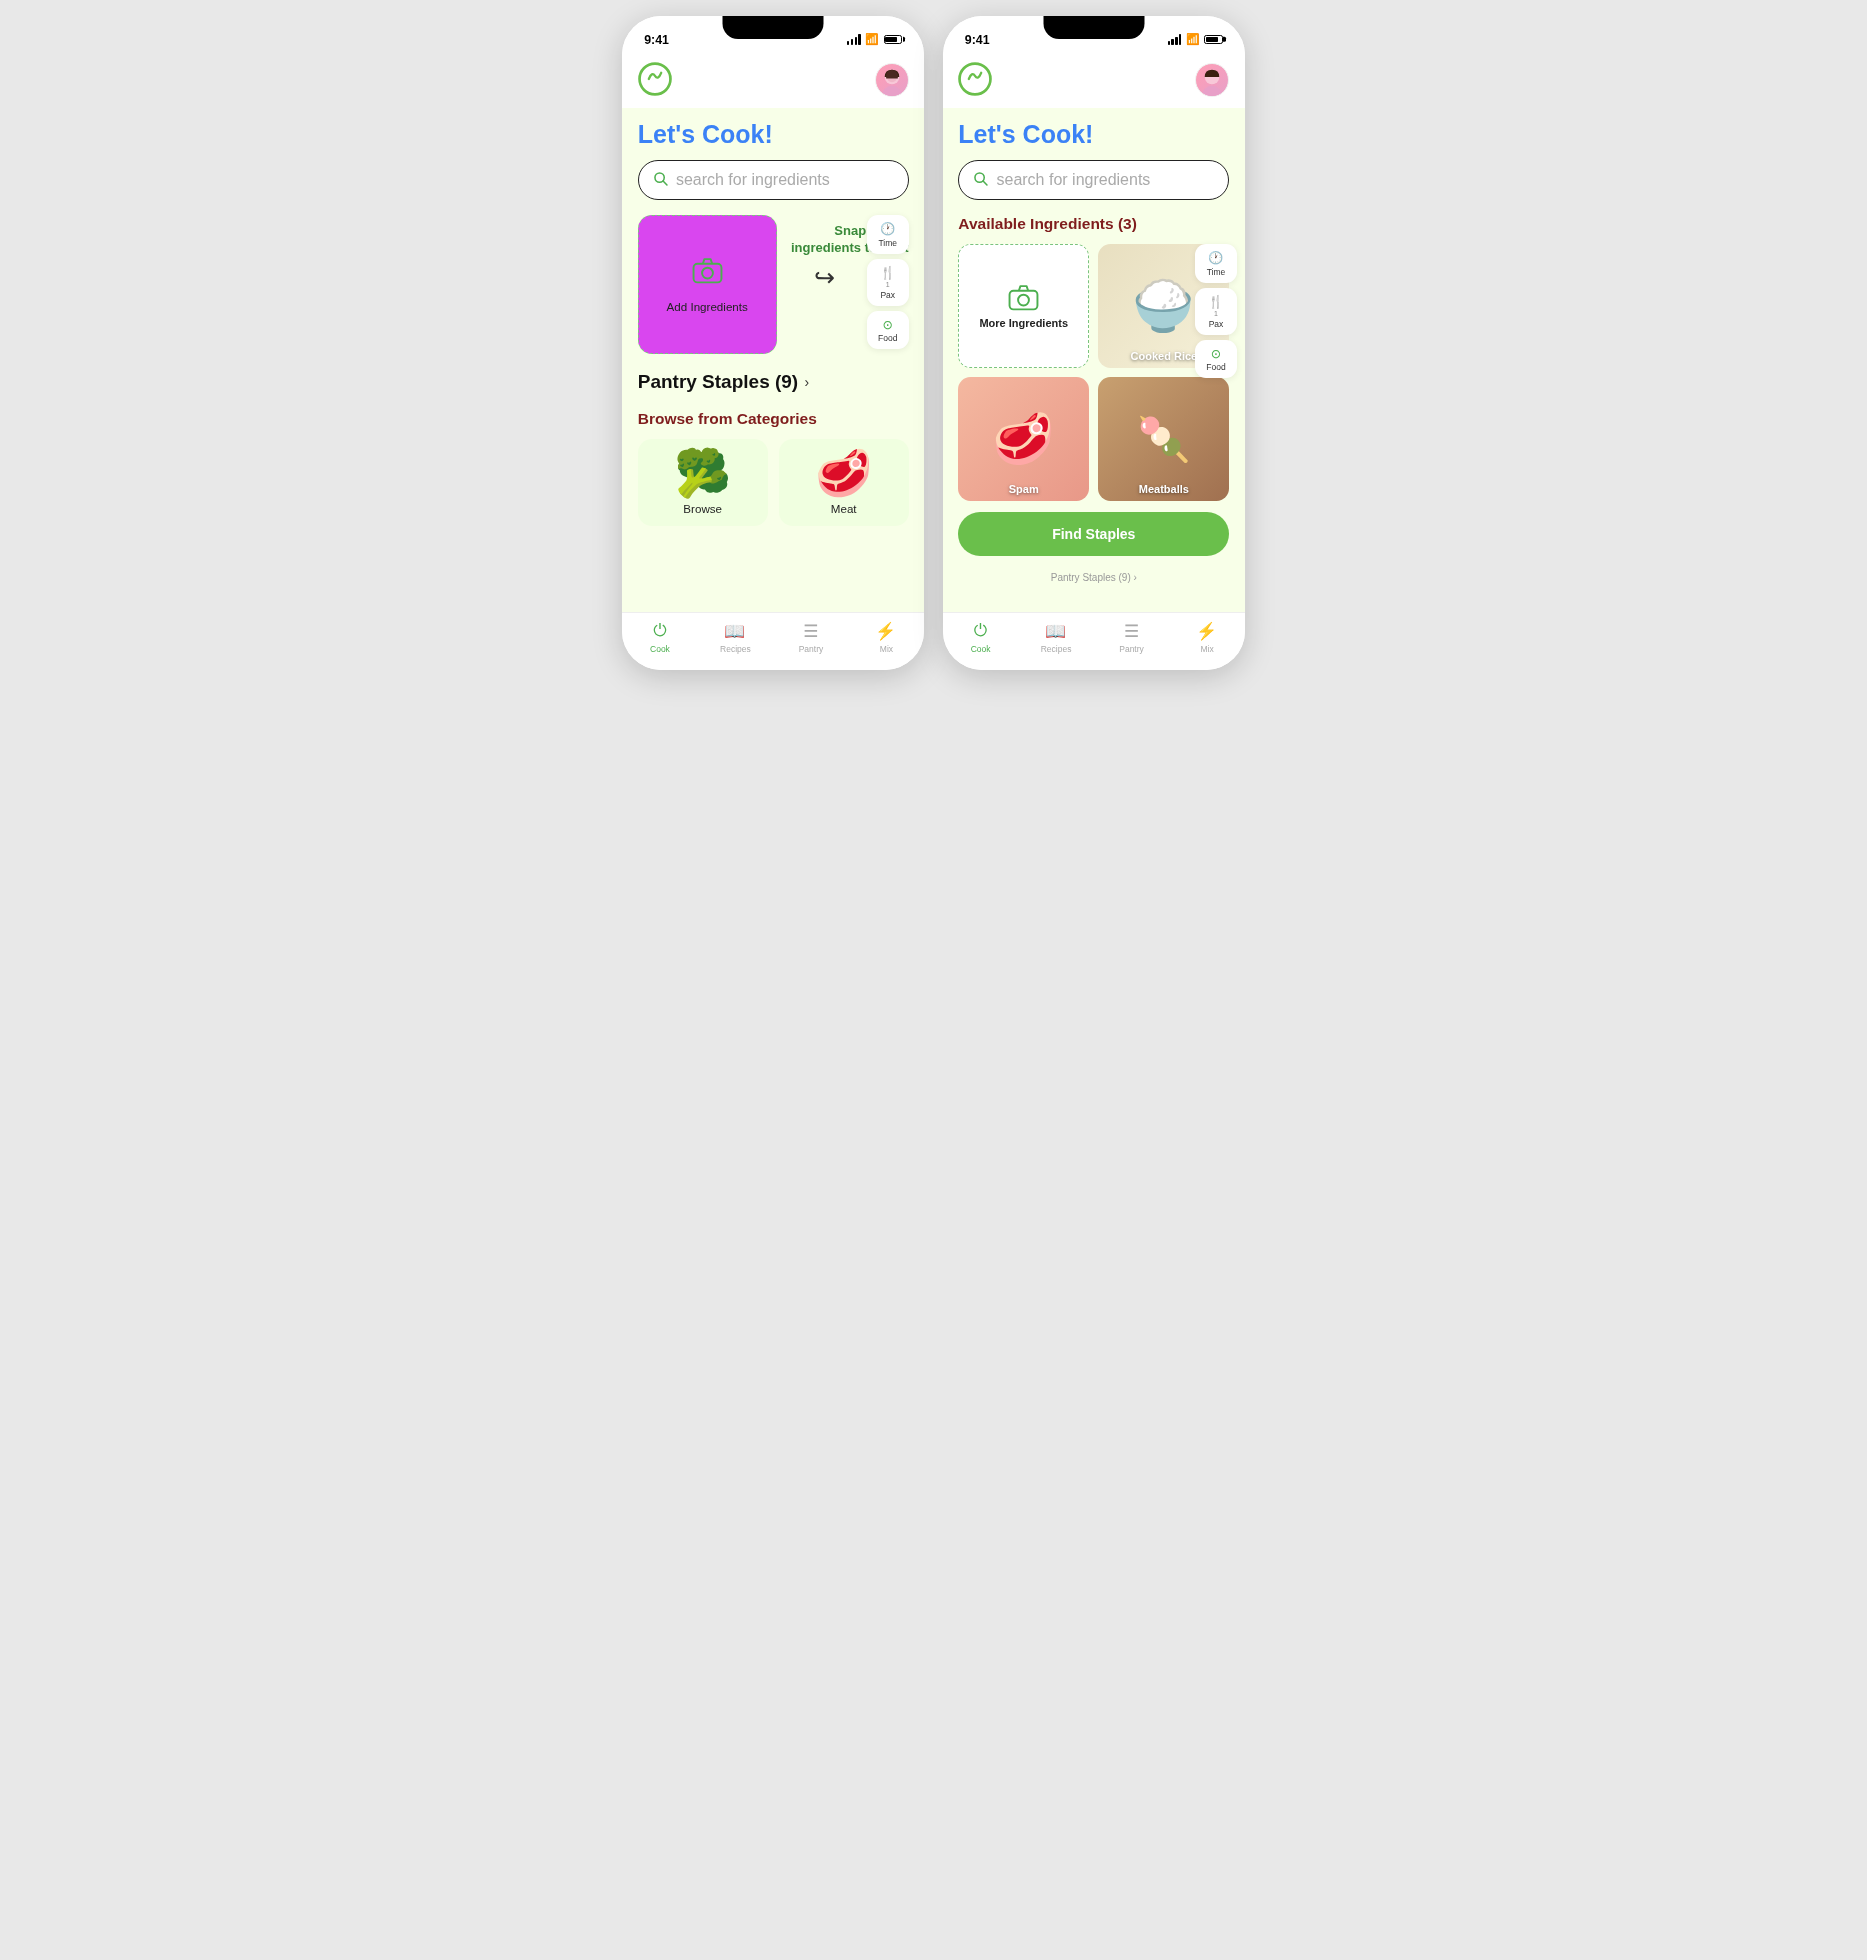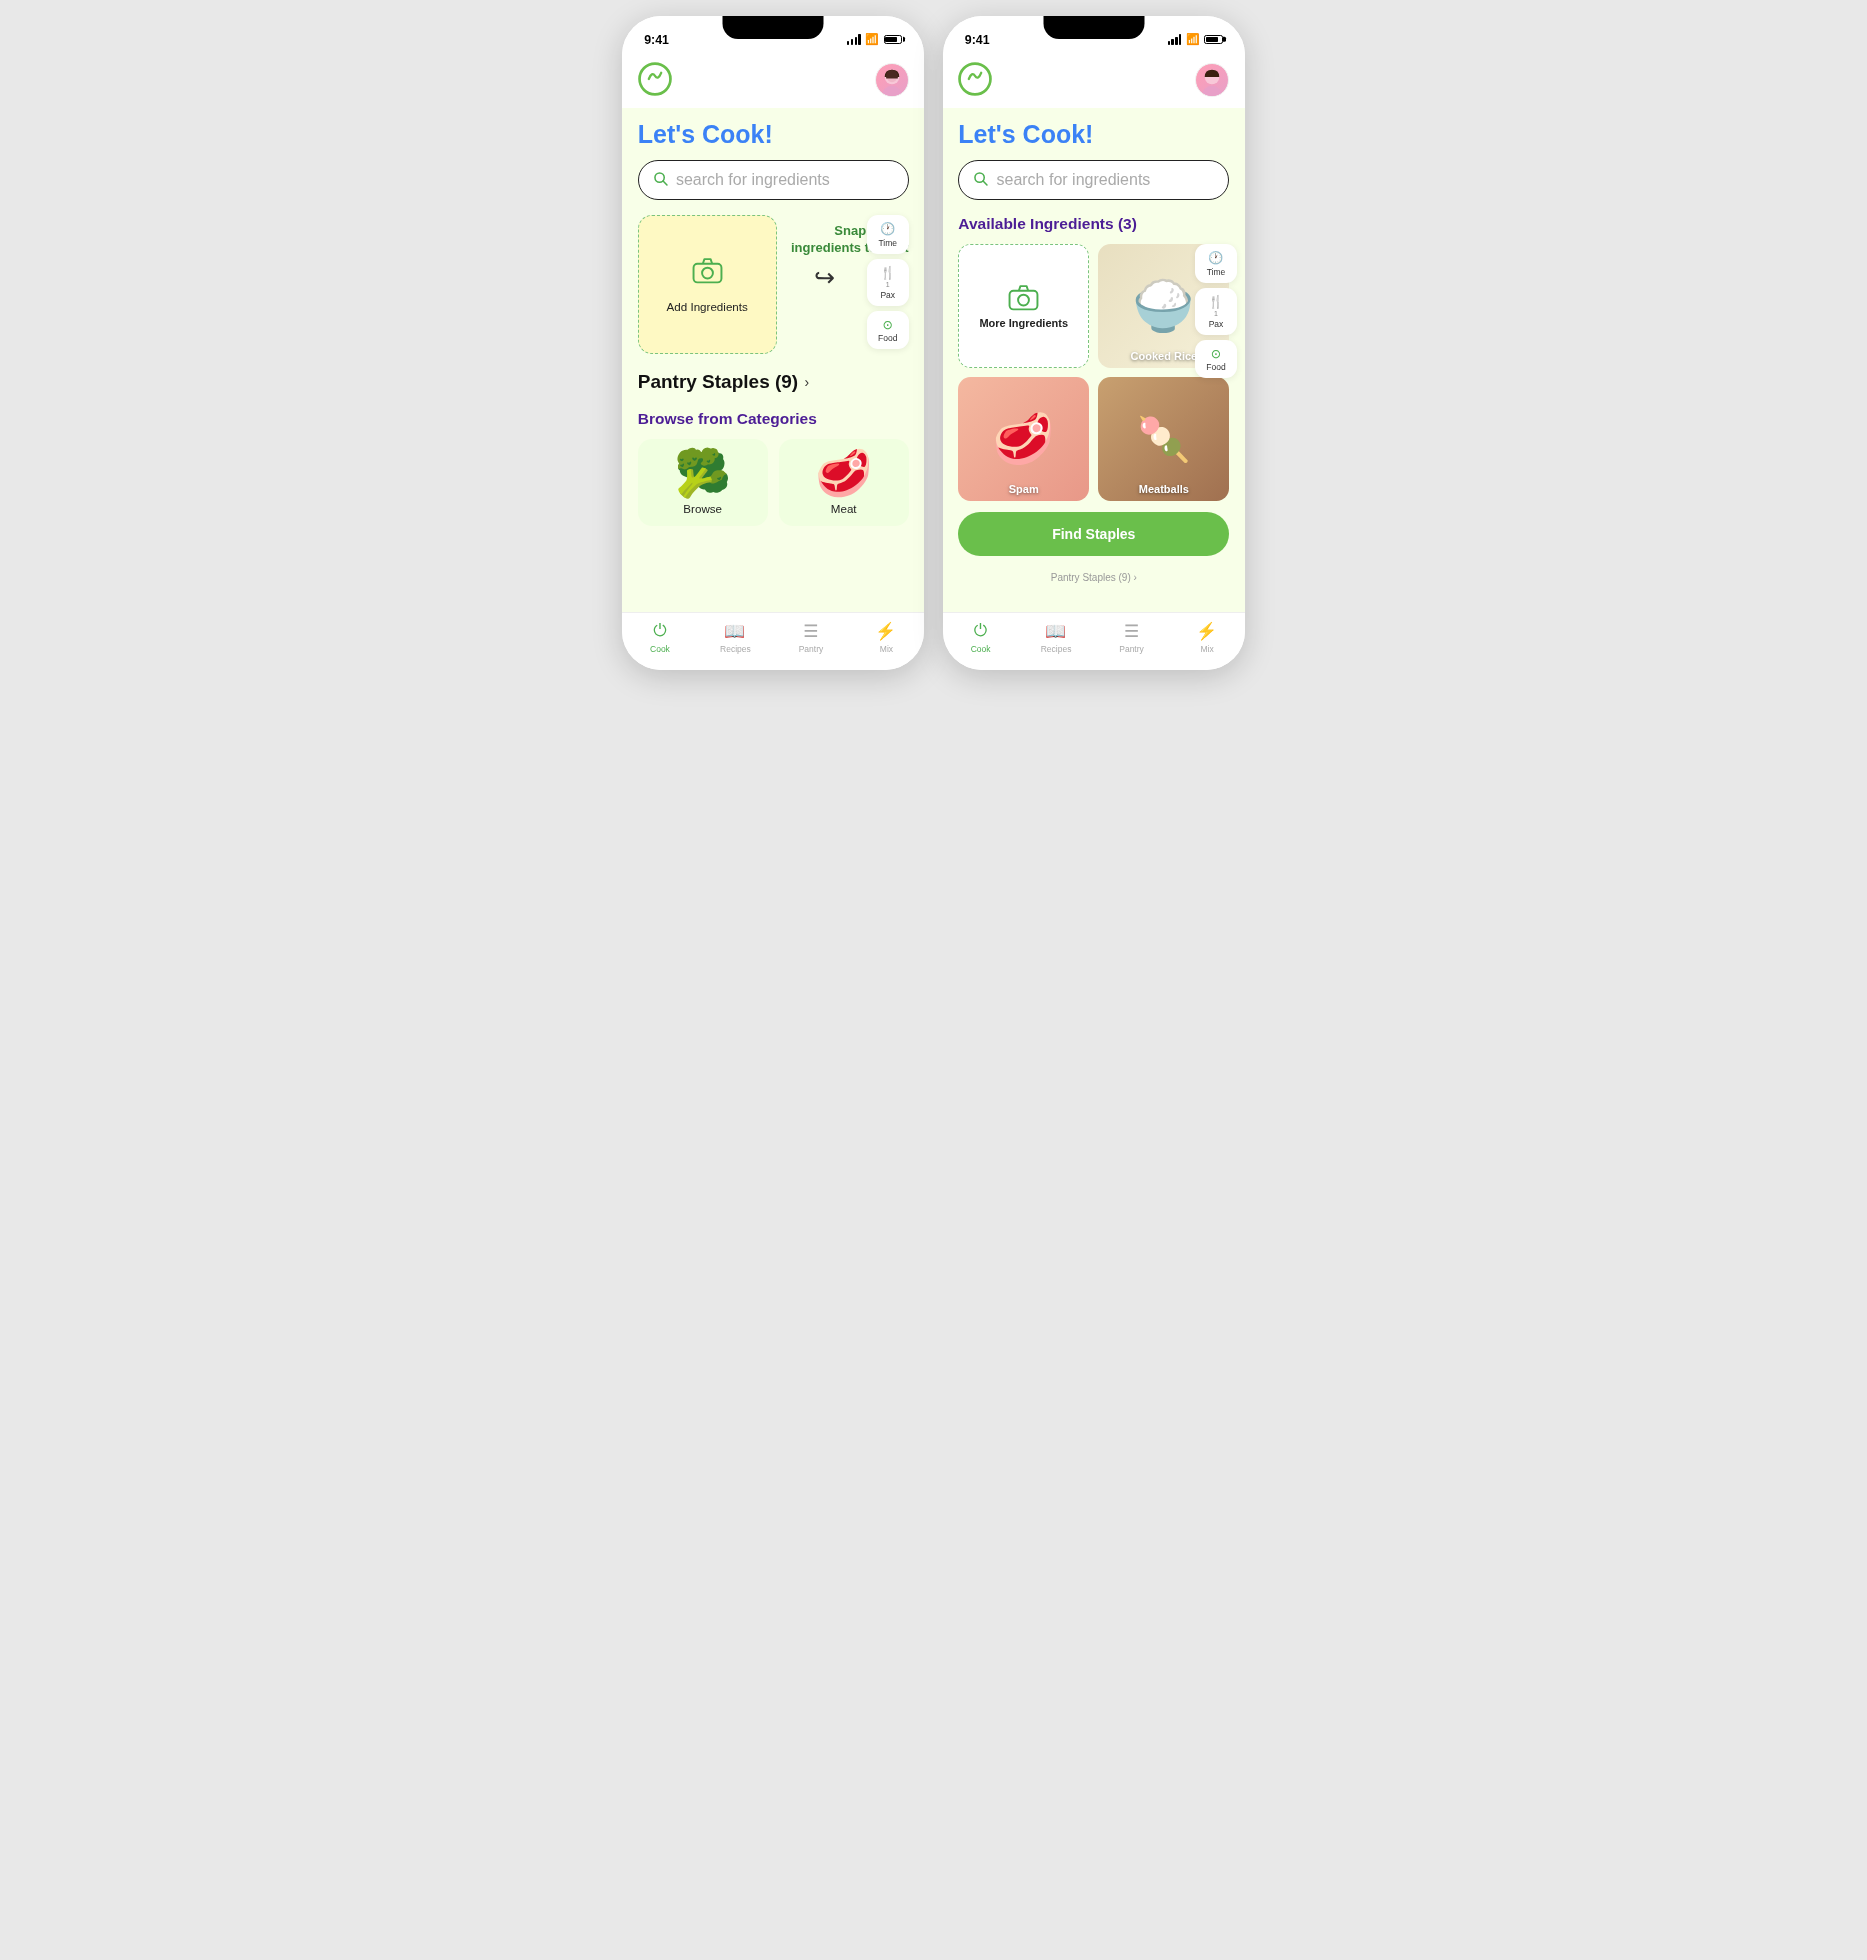--- a/index.html
+++ b/index.html
@@ -167,21 +167,21 @@
       display: flex;
       align-items: flex-start;
       gap: 9.3px;
       margin-bottom: 14px;
     }
     .add-ingredients-box {
       flex: 0 0 139px;
       height: 139px;
       border: 1.9px dashed #7bc47e;
       border-radius: 14px;
-      background: #fef9c3;
+      background: #d946ef;
       display: flex;
       flex-direction: column;
       align-items: center;
       justify-content: center;
       gap: 9.3px;
     }
     .camera-icon {
       font-size: 28px;
       color: #4caf4f;
     }
@@ -253,21 +253,21 @@
     }
     .pantry-chevron {
       font-size: 14px;
       color: #333;
     }
 
     
     .section-title {
       font-size: 15.5px;
       font-weight: 700;
-      color: #4c1d95;
+      color: #7f1d1d;
       margin-bottom: 11px;
     }
     .category-grid {
       display: grid;
       grid-template-columns: 1fr 1fr;
       gap: 11px;
     }
     .category-card {
       background: #f0ffe0;
       border-radius: 14px;

